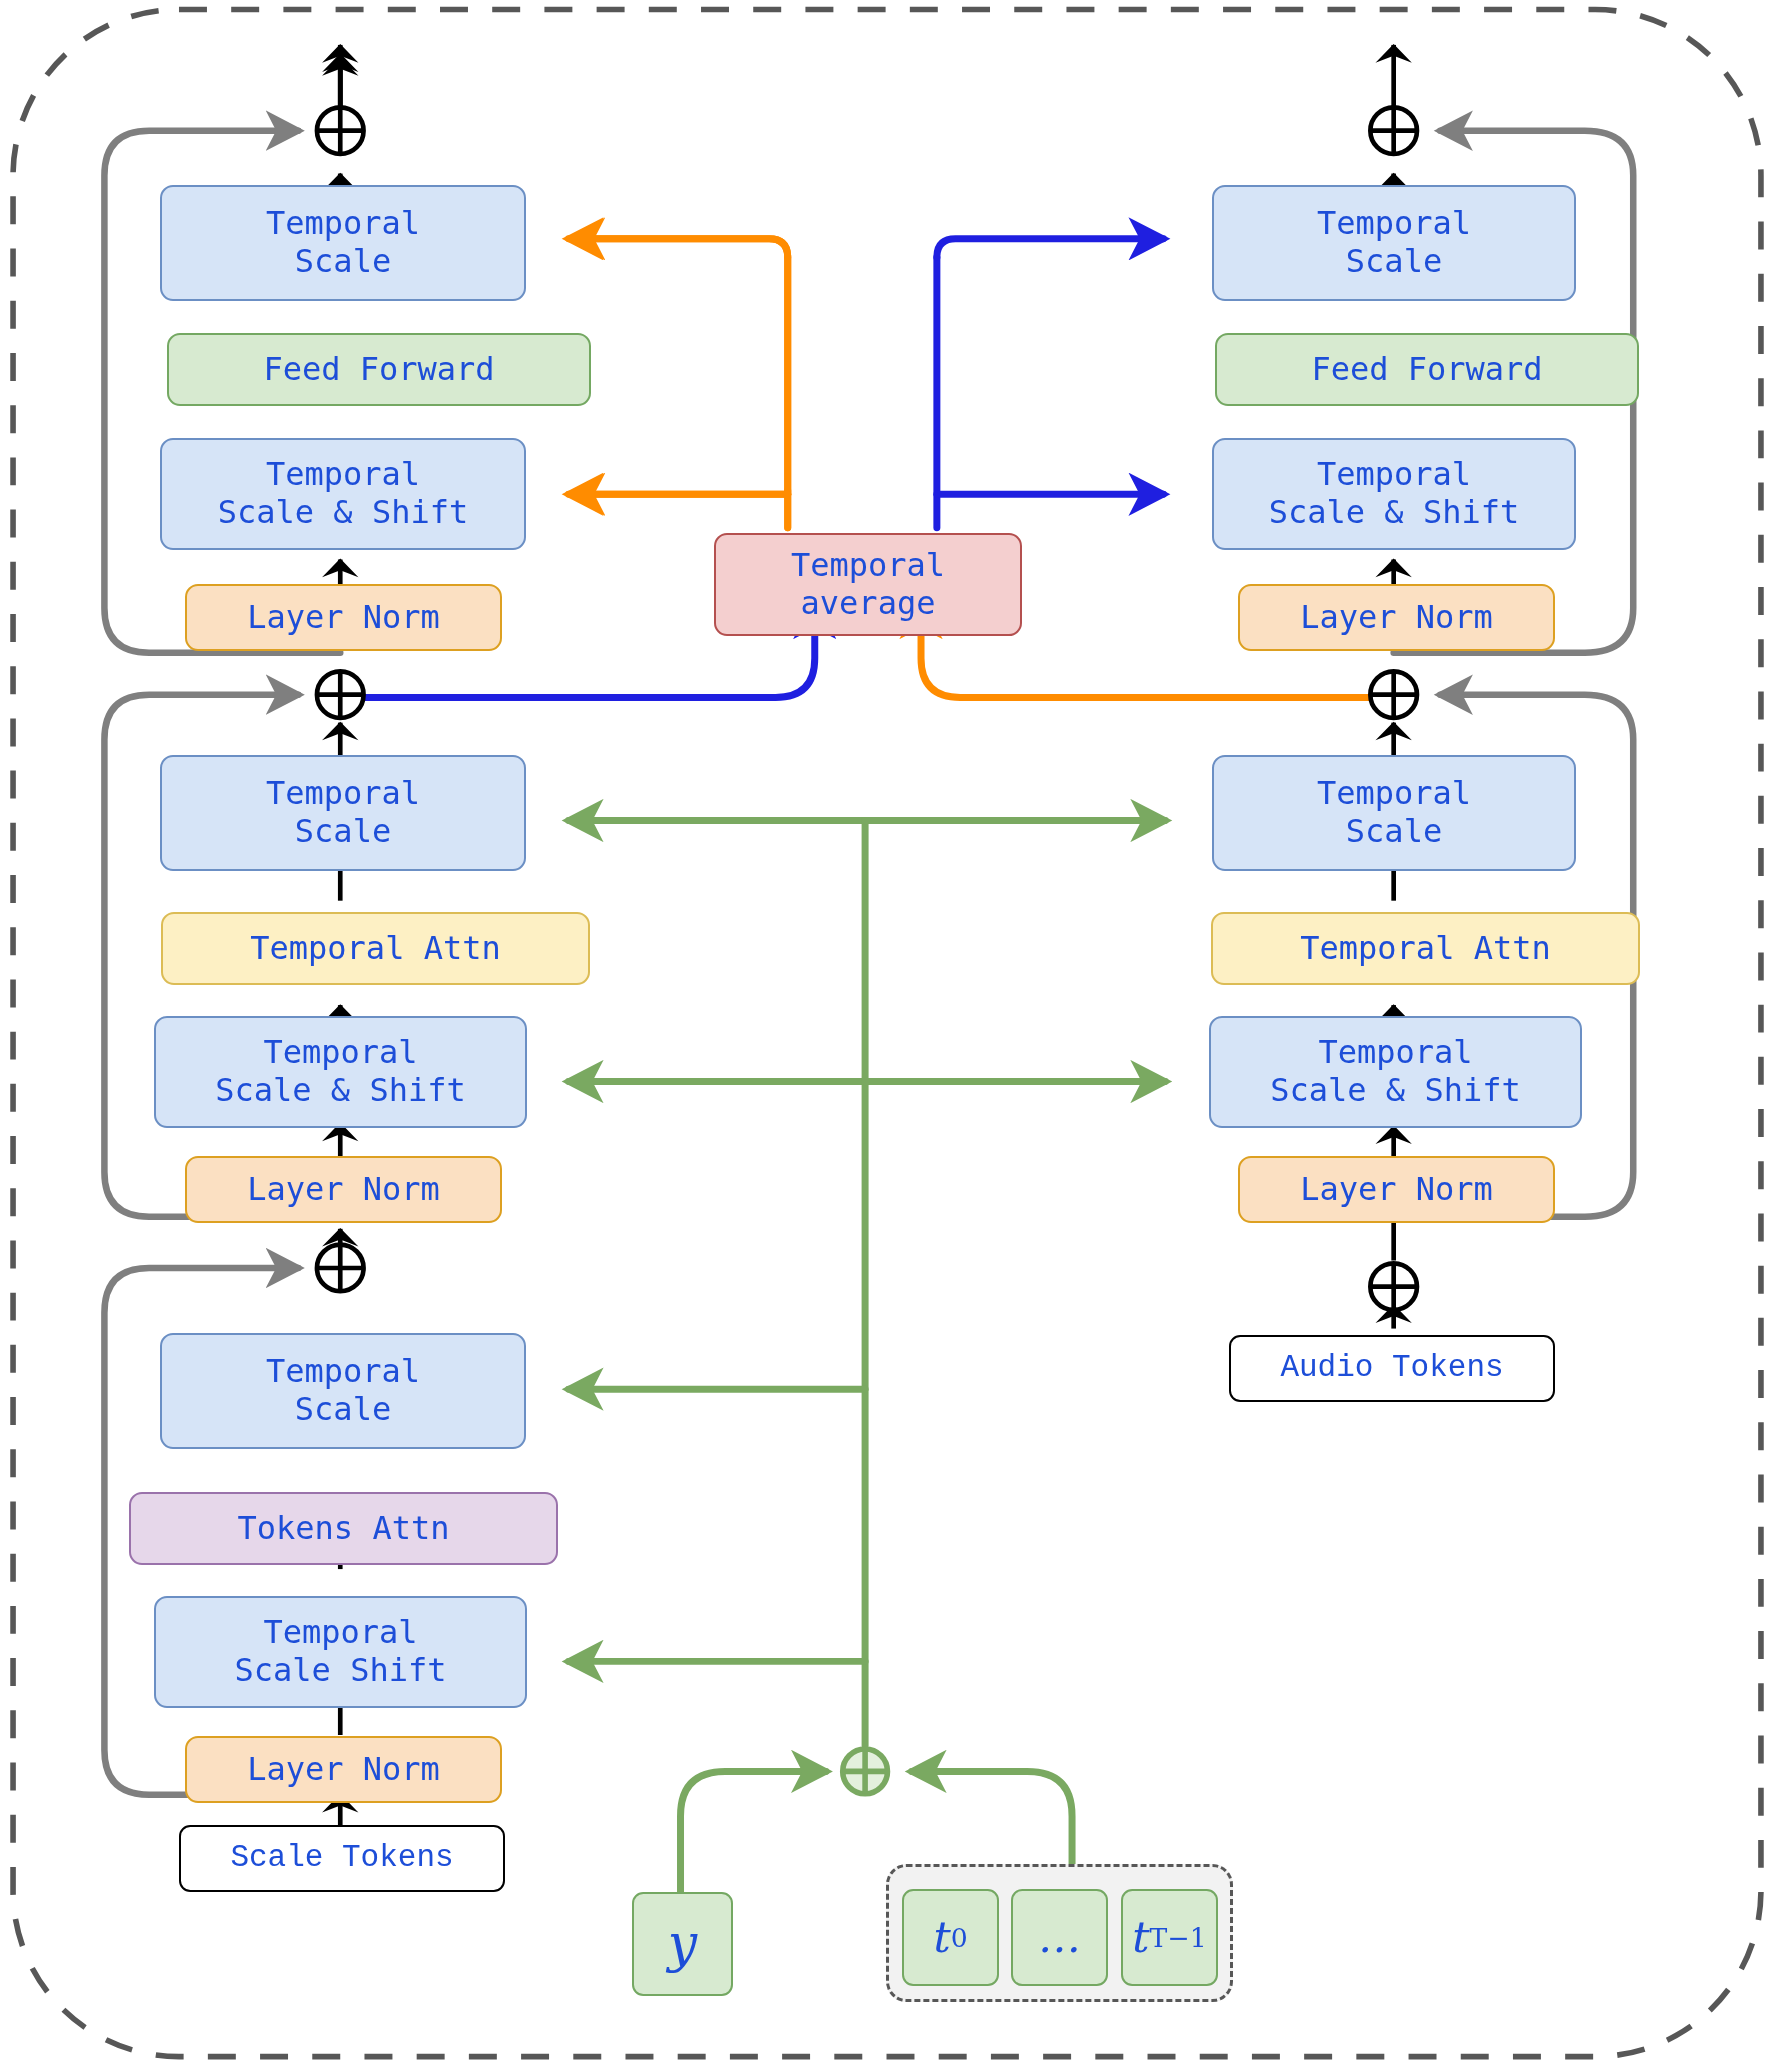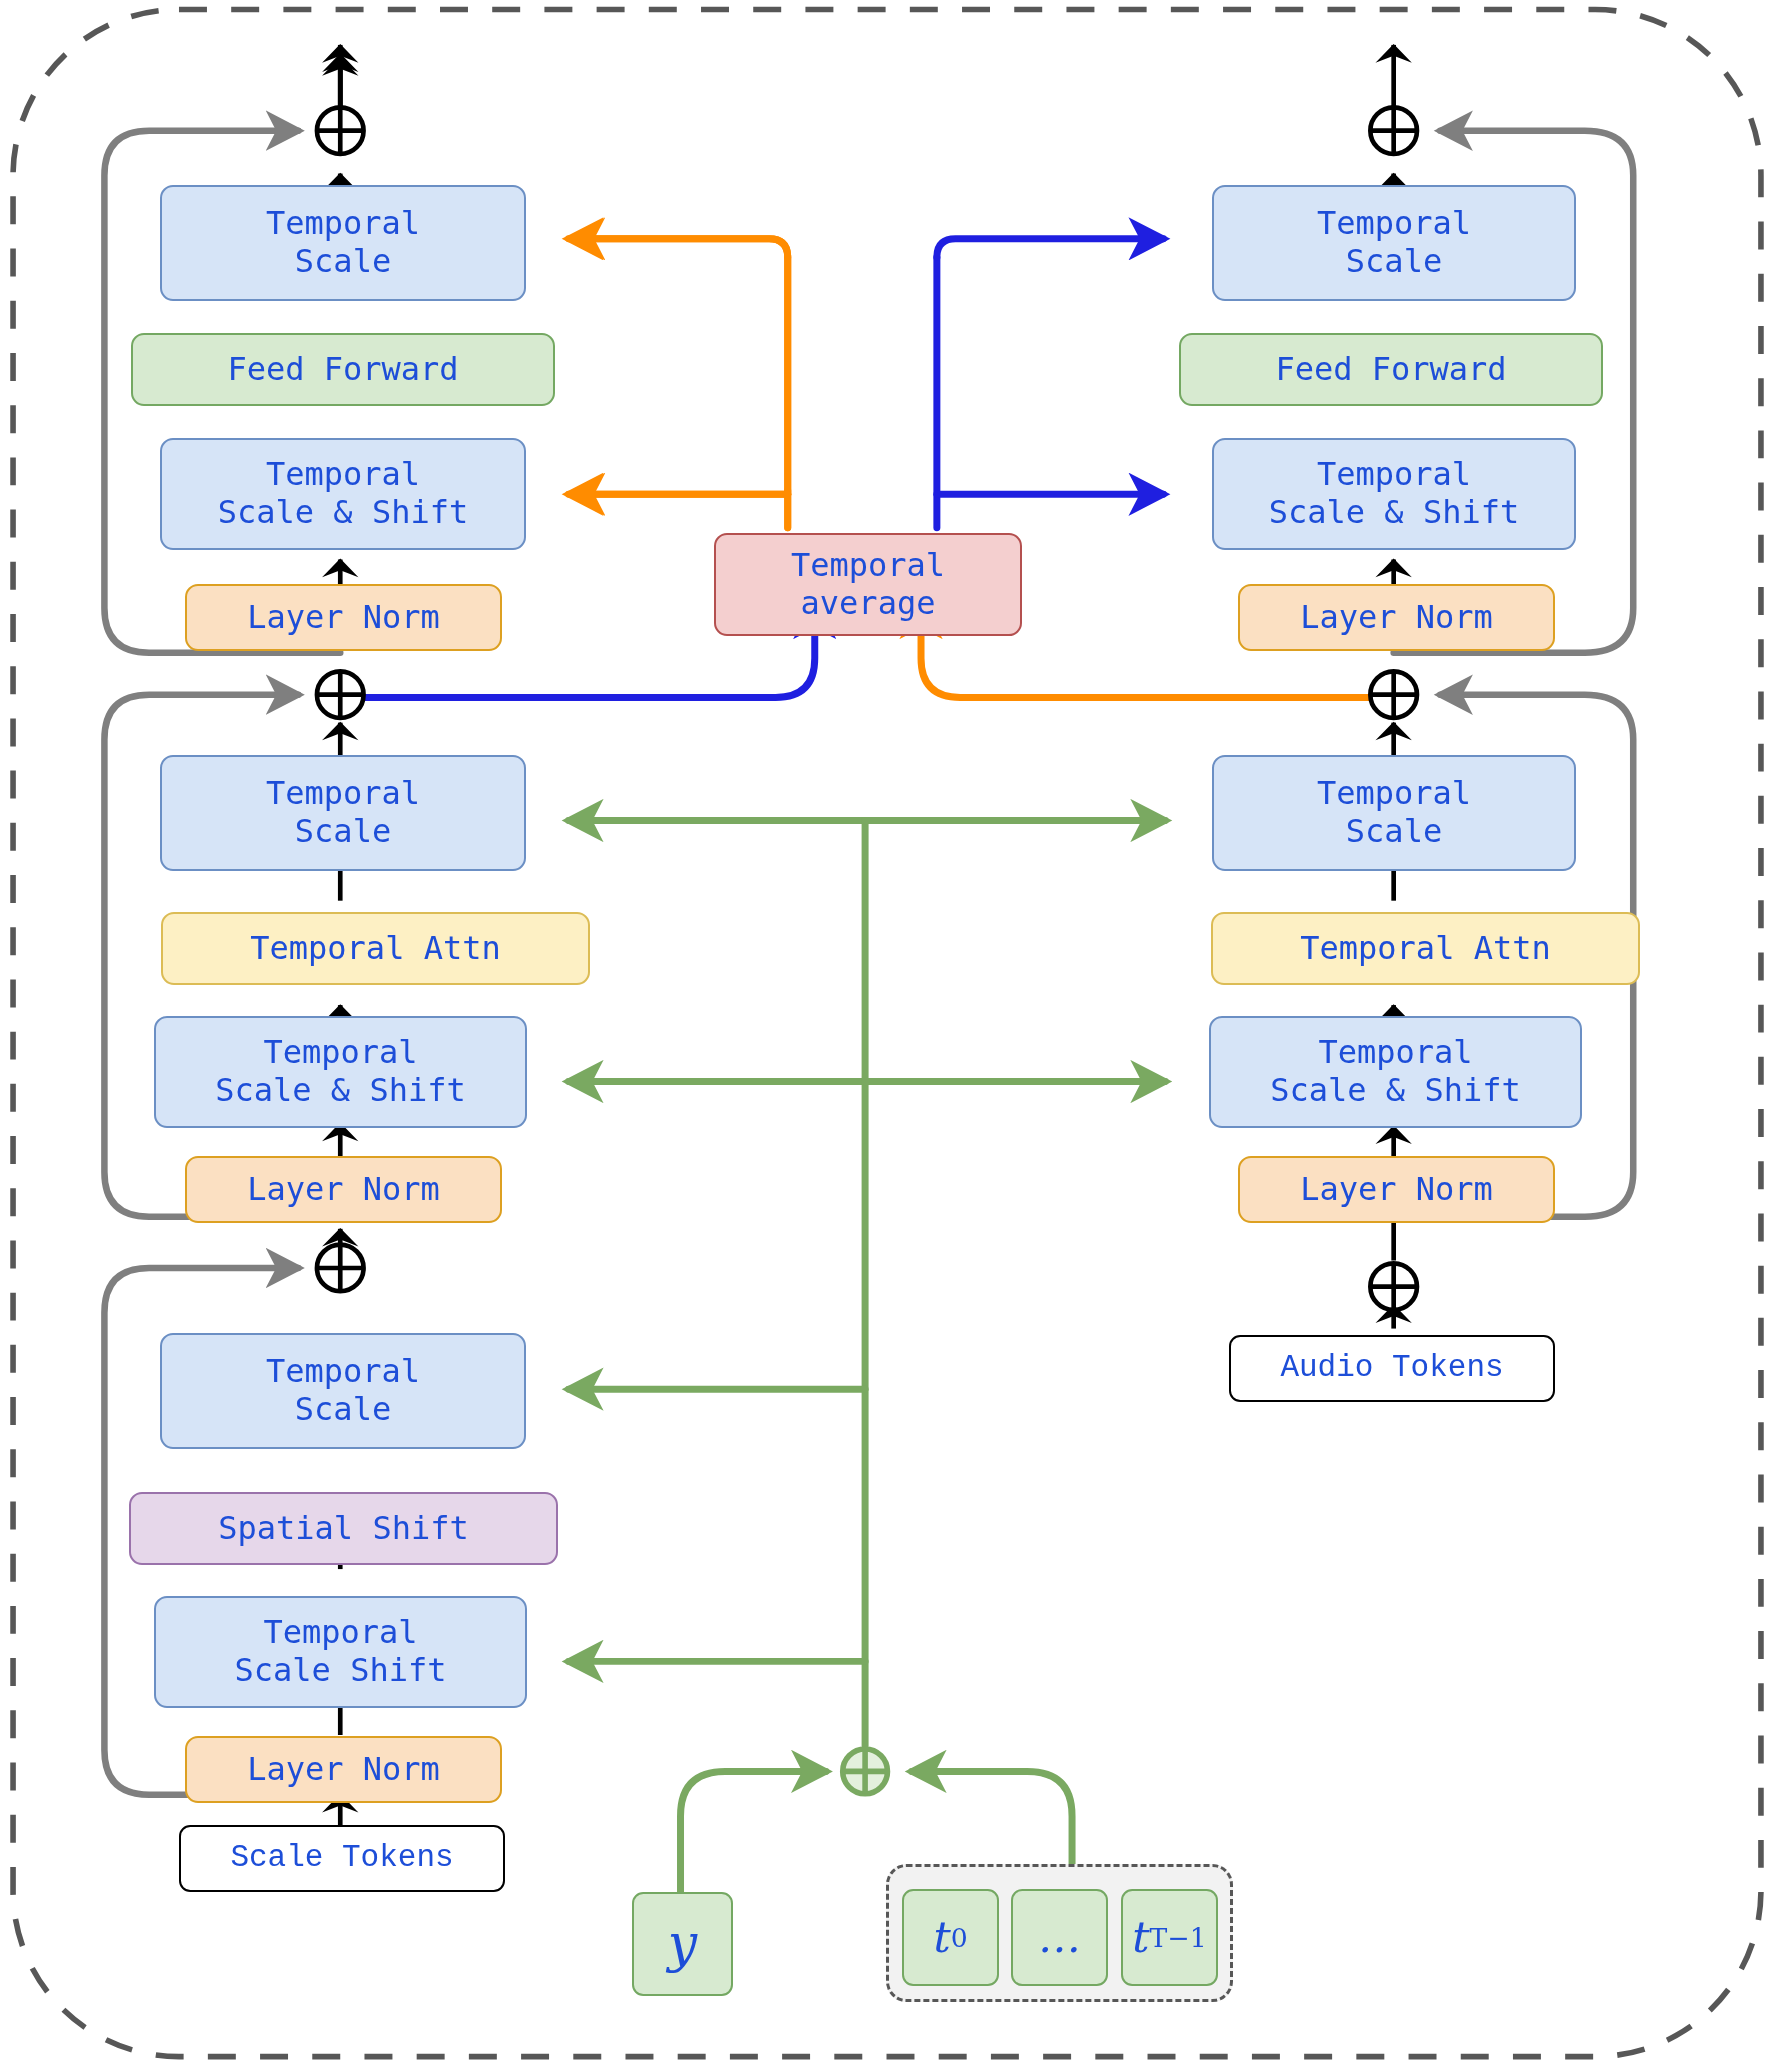--- a/index.html
+++ b/index.html
@@ -4,21 +4,21 @@
 <style>
   html,body{margin:0;padding:0;background:#ffffff;}
   body{width:1774px;height:2068px;font-family:"DejaVu Sans Mono",monospace;}
   #stage{position:relative;width:1774px;height:2068px;overflow:hidden;}
   svg#wires{position:absolute;left:0;top:0;width:1774px;height:2068px;}
   .node{position:absolute;box-sizing:border-box;display:flex;align-items:center;
         justify-content:center;text-align:center;border-radius:13px;
         font-family:"DejaVu Sans Mono",monospace;line-height:1.18;
         white-space:pre-line;color:#1d4ed8;}
   .n-blue  {background:#d6e4f7;border:2.3px solid #6b8fc4;}
-  .n-green {background:#d7ead0;border:2.3px solid #74a862;}
+  .n-green {background:#d7ead0;border:2.3px solid #74a862;margin-left:36px;}
   .n-orange{background:#fbe0c2;border:2.3px solid #dda021;}
   .n-yellow{background:#fdf0c4;border:2.3px solid #dcbc55;margin-left:32px;}
   .n-purple{background:#e6d7ea;border:2.3px solid #9a72ab;}
   .n-pink  {background:#f4cfcf;border:2.3px solid #b4504f;}
   .n-white {background:#ffffff;border:2.3px solid #000000;font-family:Liberation Mono, monospace;}
   .n-tok   {background:#d7ead0;border:2.3px solid #74a862;border-radius:11.2px;
             font-family:"DejaVu Serif",serif;font-style:italic;}
   .tokgroup{position:absolute;box-sizing:border-box;background:#f2f2f2;
             border:3.7px dashed #575757;border-radius:20.5px;}
   .sub{font-style:normal;font-size:0.62em;vertical-align:sub;
@@ -156,21 +156,21 @@
 
   <div class="node n-blue" style="left:160px;top:755px;width:366px;height:116px;font-size:32px;">Temporal
 Scale</div>
   <div class="node n-yellow" style="left:129px;top:912px;width:429px;height:73px;font-size:32px;">Temporal Attn</div>
   <div class="node n-blue" style="left:154px;top:1016px;width:373px;height:112px;font-size:32px;">Temporal
 Scale &amp; Shift</div>
   <div class="node n-orange" style="left:185px;top:1156px;width:317px;height:67px;font-size:32px;">Layer Norm</div>
 
   <div class="node n-blue" style="left:160px;top:1333px;width:366px;height:116px;font-size:32px;">Temporal
 Scale</div>
-  <div class="node n-purple" style="left:129px;top:1492px;width:429px;height:73px;font-size:32px;">Spatial Shift</div>
+  <div class="node n-purple" style="left:129px;top:1492px;width:429px;height:73px;font-size:32px;">Tokens Attn</div>
   <div class="node n-blue" style="left:154px;top:1596px;width:373px;height:112px;font-size:32px;">Temporal
 Scale Shift</div>
   <div class="node n-orange" style="left:185px;top:1736px;width:317px;height:67px;font-size:32px;">Layer Norm</div>
 
   <div class="node n-white" style="left:179px;top:1825px;width:326px;height:67px;font-size:31px;border-radius:11.2px;">Scale Tokens</div>
 
   <div class="node n-blue" style="left:1212px;top:185px;width:364px;height:116px;font-size:32px;">Temporal
 Scale</div>
   <div class="node n-green" style="left:1179px;top:333px;width:424px;height:73px;font-size:32px;">Feed Forward</div>
   <div class="node n-blue" style="left:1212px;top:438px;width:364px;height:112px;font-size:32px;">Temporal

